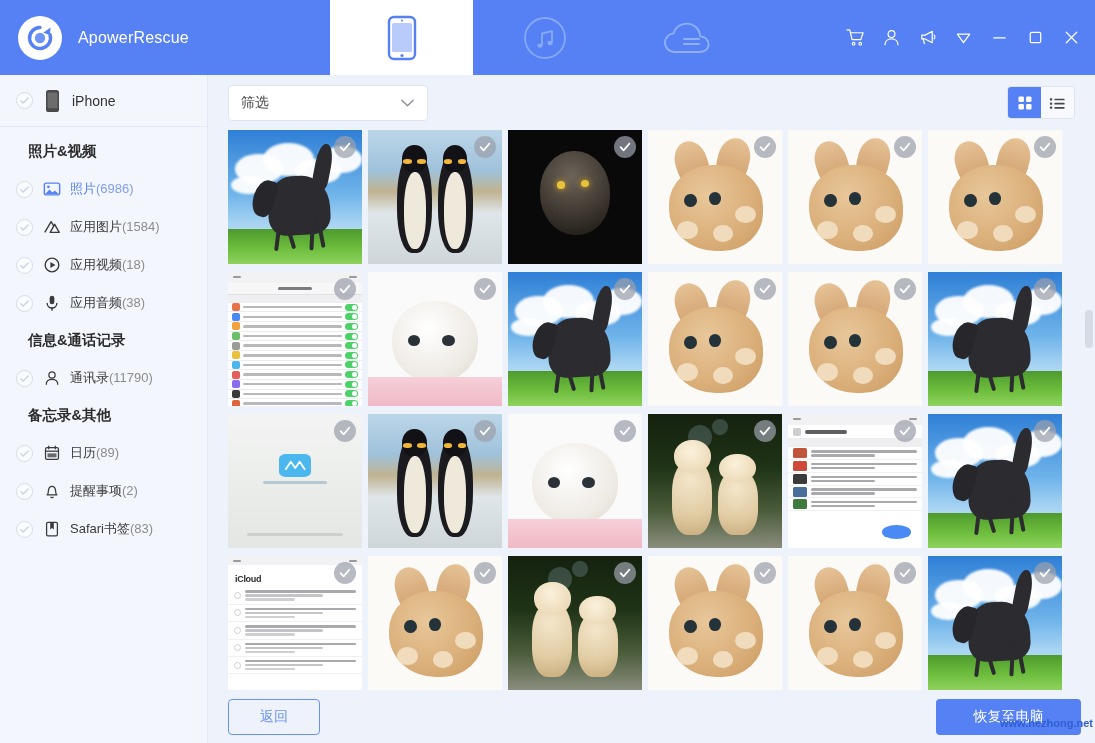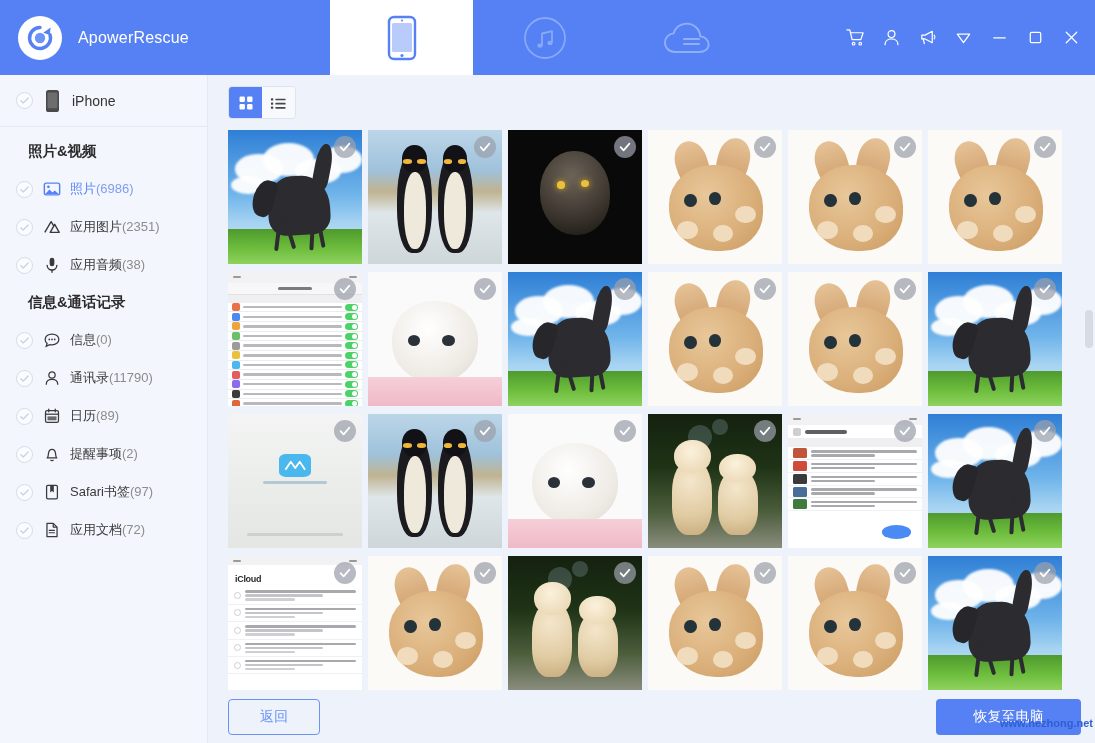--- a/index.html
+++ b/index.html
@@ -377,75 +377,74 @@
               <svg width="11" height="11" viewBox="0 0 12 12">
                 <path d="M2 6.2l2.6 2.6L10 3.2" fill="none" stroke="#c9d3e8" stroke-width="1.5" stroke-linecap="round" stroke-linejoin="round"></path>
               </svg>
             </span>
           <span class="icn">
             <svg width="18" height="18" viewBox="0 0 20 20">
                 <path d="M2 16L9 4l3.2 5.4" fill="none" stroke="#3a3a3a" stroke-width="1.5" stroke-linejoin="round"></path>
                 <path d="M8 16l5-9 5 9z" fill="none" stroke="#3a3a3a" stroke-width="1.5" stroke-linejoin="round"></path>
               </svg>
           </span>
-          <span class="lbl"><span>应用图片</span><span class="cnt">(2351)</span></span>
+          <span class="lbl"><span>应用图片</span><span class="cnt">(1584)</span></span>
         </div>
 
+        <div class="sb-item">
+          <span class="circle-check">
+              <svg width="11" height="11" viewBox="0 0 12 12">
+                <path d="M2 6.2l2.6 2.6L10 3.2" fill="none" stroke="#c9d3e8" stroke-width="1.5" stroke-linecap="round" stroke-linejoin="round"></path>
+              </svg>
+            </span>
+          <span class="icn">
+            <svg width="18" height="18" viewBox="0 0 20 20">
+                <circle cx="10" cy="10" r="7.6" fill="none" stroke="#3a3a3a" stroke-width="1.5"></circle>
+                <path d="M8.2 6.6l5.6 3.4-5.6 3.4z" fill="#3a3a3a"></path>
+              </svg>
+          </span>
+          <span class="lbl"><span>应用视频</span><span class="cnt">(18)</span></span>
+        </div>
 
         <div class="sb-item">
           <span class="circle-check">
               <svg width="11" height="11" viewBox="0 0 12 12">
                 <path d="M2 6.2l2.6 2.6L10 3.2" fill="none" stroke="#c9d3e8" stroke-width="1.5" stroke-linecap="round" stroke-linejoin="round"></path>
               </svg>
             </span>
           <span class="icn">
             <svg width="18" height="18" viewBox="0 0 20 20">
                 <rect x="7.4" y="2" width="5.2" height="9.4" rx="2.6" fill="#3a3a3a"></rect>
                 <path d="M4.6 10.4c0 3 2.4 5.2 5.4 5.2s5.4-2.2 5.4-5.2" fill="none" stroke="#3a3a3a" stroke-width="1.5" stroke-linecap="round"></path>
                 <path d="M10 15.8V18" stroke="#3a3a3a" stroke-width="1.5" stroke-linecap="round"></path>
               </svg>
           </span>
           <span class="lbl"><span>应用音频</span><span class="cnt">(38)</span></span>
         </div>
 
         <div class="grp-title">信息&amp;通话记录</div>
 
-        <div class="sb-item">
-          <span class="circle-check">
-              <svg width="11" height="11" viewBox="0 0 12 12">
-                <path d="M2 6.2l2.6 2.6L10 3.2" fill="none" stroke="#c9d3e8" stroke-width="1.5" stroke-linecap="round" stroke-linejoin="round"></path>
-              </svg>
-            </span>
-          <span class="icn">
-            <svg width="18" height="18" viewBox="0 0 20 20">
-                <path d="M10 3.4c4.3 0 7.6 2.6 7.6 6s-3.3 6-7.6 6c-.9 0-1.8-.1-2.6-.3L3.6 17l1-3.1C3.2 12.8 2.4 11.3 2.4 9.4c0-3.4 3.3-6 7.6-6z" fill="none" stroke="#3a3a3a" stroke-width="1.4"></path>
-                <circle cx="7" cy="9.4" r=".95" fill="#3a3a3a"></circle>
-                <circle cx="10" cy="9.4" r=".95" fill="#3a3a3a"></circle>
-                <circle cx="13" cy="9.4" r=".95" fill="#3a3a3a"></circle>
-              </svg>
-          </span>
-          <span class="lbl"><span>信息</span><span class="cnt">(0)</span></span>
-        </div>
 
         <div class="sb-item">
           <span class="circle-check">
               <svg width="11" height="11" viewBox="0 0 12 12">
                 <path d="M2 6.2l2.6 2.6L10 3.2" fill="none" stroke="#c9d3e8" stroke-width="1.5" stroke-linecap="round" stroke-linejoin="round"></path>
               </svg>
             </span>
           <span class="icn">
             <svg width="18" height="18" viewBox="0 0 20 20">
                 <circle cx="10" cy="6.6" r="3.5" fill="none" stroke="#3a3a3a" stroke-width="1.4"></circle>
                 <path d="M3.6 17c0-3.6 2.9-5.6 6.4-5.6s6.4 2 6.4 5.6" fill="none" stroke="#3a3a3a" stroke-width="1.4" stroke-linecap="round"></path>
               </svg>
           </span>
           <span class="lbl"><span>通讯录</span><span class="cnt">(11790)</span></span>
         </div>
 
 
+        <div class="grp-title">备忘录&amp;其他</div>
 
 
         <div class="sb-item">
           <span class="circle-check">
               <svg width="11" height="11" viewBox="0 0 12 12">
                 <path d="M2 6.2l2.6 2.6L10 3.2" fill="none" stroke="#c9d3e8" stroke-width="1.5" stroke-linecap="round" stroke-linejoin="round"></path>
               </svg>
             </span>
           <span class="icn">
             <svg width="18" height="18" viewBox="0 0 20 20">
@@ -478,46 +477,39 @@
               <svg width="11" height="11" viewBox="0 0 12 12">
                 <path d="M2 6.2l2.6 2.6L10 3.2" fill="none" stroke="#c9d3e8" stroke-width="1.5" stroke-linecap="round" stroke-linejoin="round"></path>
               </svg>
             </span>
           <span class="icn">
             <svg width="18" height="18" viewBox="0 0 20 20">
                 <rect x="4" y="2.6" width="12" height="15" rx="1.4" fill="none" stroke="#3a3a3a" stroke-width="1.4"></rect>
                 <path d="M8 2.6v8l2-1.6 2 1.6v-8z" fill="#3a3a3a"></path>
               </svg>
           </span>
-          <span class="lbl"><span>Safari书签</span><span class="cnt">(97)</span></span>
+          <span class="lbl"><span>Safari书签</span><span class="cnt">(83)</span></span>
         </div>
 
 
-        <div class="sb-item">
-          <span class="circle-check">
-              <svg width="11" height="11" viewBox="0 0 12 12">
-                <path d="M2 6.2l2.6 2.6L10 3.2" fill="none" stroke="#c9d3e8" stroke-width="1.5" stroke-linecap="round" stroke-linejoin="round"></path>
-              </svg>
-            </span>
-          <span class="icn">
-            <svg width="18" height="18" viewBox="0 0 20 20">
-                <path d="M4.4 2.6h7l4.2 4.2v10.6H4.4z" fill="none" stroke="#3a3a3a" stroke-width="1.4" stroke-linejoin="round"></path>
-                <path d="M11.4 2.6v4.2h4.2" fill="none" stroke="#3a3a3a" stroke-width="1.4" stroke-linejoin="round"></path>
-                <path d="M6.8 10.4h6M6.8 13h6" stroke="#3a3a3a" stroke-width="1.2" stroke-linecap="round"></path>
+
+      </div>
+    </div>
+
+    <div class="main">
+
+      <div class="toolbar">
+        <div class="filter-select">
+          <span>筛选</span>
+          <span>
+            <svg width="15" height="10" viewBox="0 0 16 10">
+                <path d="M2 2l6 6 6-6" fill="none" stroke="#8a8f9c" stroke-width="1.5" stroke-linecap="round" stroke-linejoin="round"></path>
               </svg>
           </span>
-          <span class="lbl"><span>应用文档</span><span class="cnt">(72)</span></span>
         </div>
-
-      </div>
-    </div>
-
-    <div class="main">
-
-      <div class="toolbar">
 
         <div class="view-toggle">
           <div class="vbtn active">
             <svg width="16" height="16" viewBox="0 0 16 16">
                 <rect x="1.5" y="1.5" width="5.4" height="5.4" rx="1.2" fill="#fff"></rect>
                 <rect x="9.1" y="1.5" width="5.4" height="5.4" rx="1.2" fill="#fff"></rect>
                 <rect x="1.5" y="9.1" width="5.4" height="5.4" rx="1.2" fill="#fff"></rect>
                 <rect x="9.1" y="9.1" width="5.4" height="5.4" rx="1.2" fill="#fff"></rect>
               </svg>
           </div>

